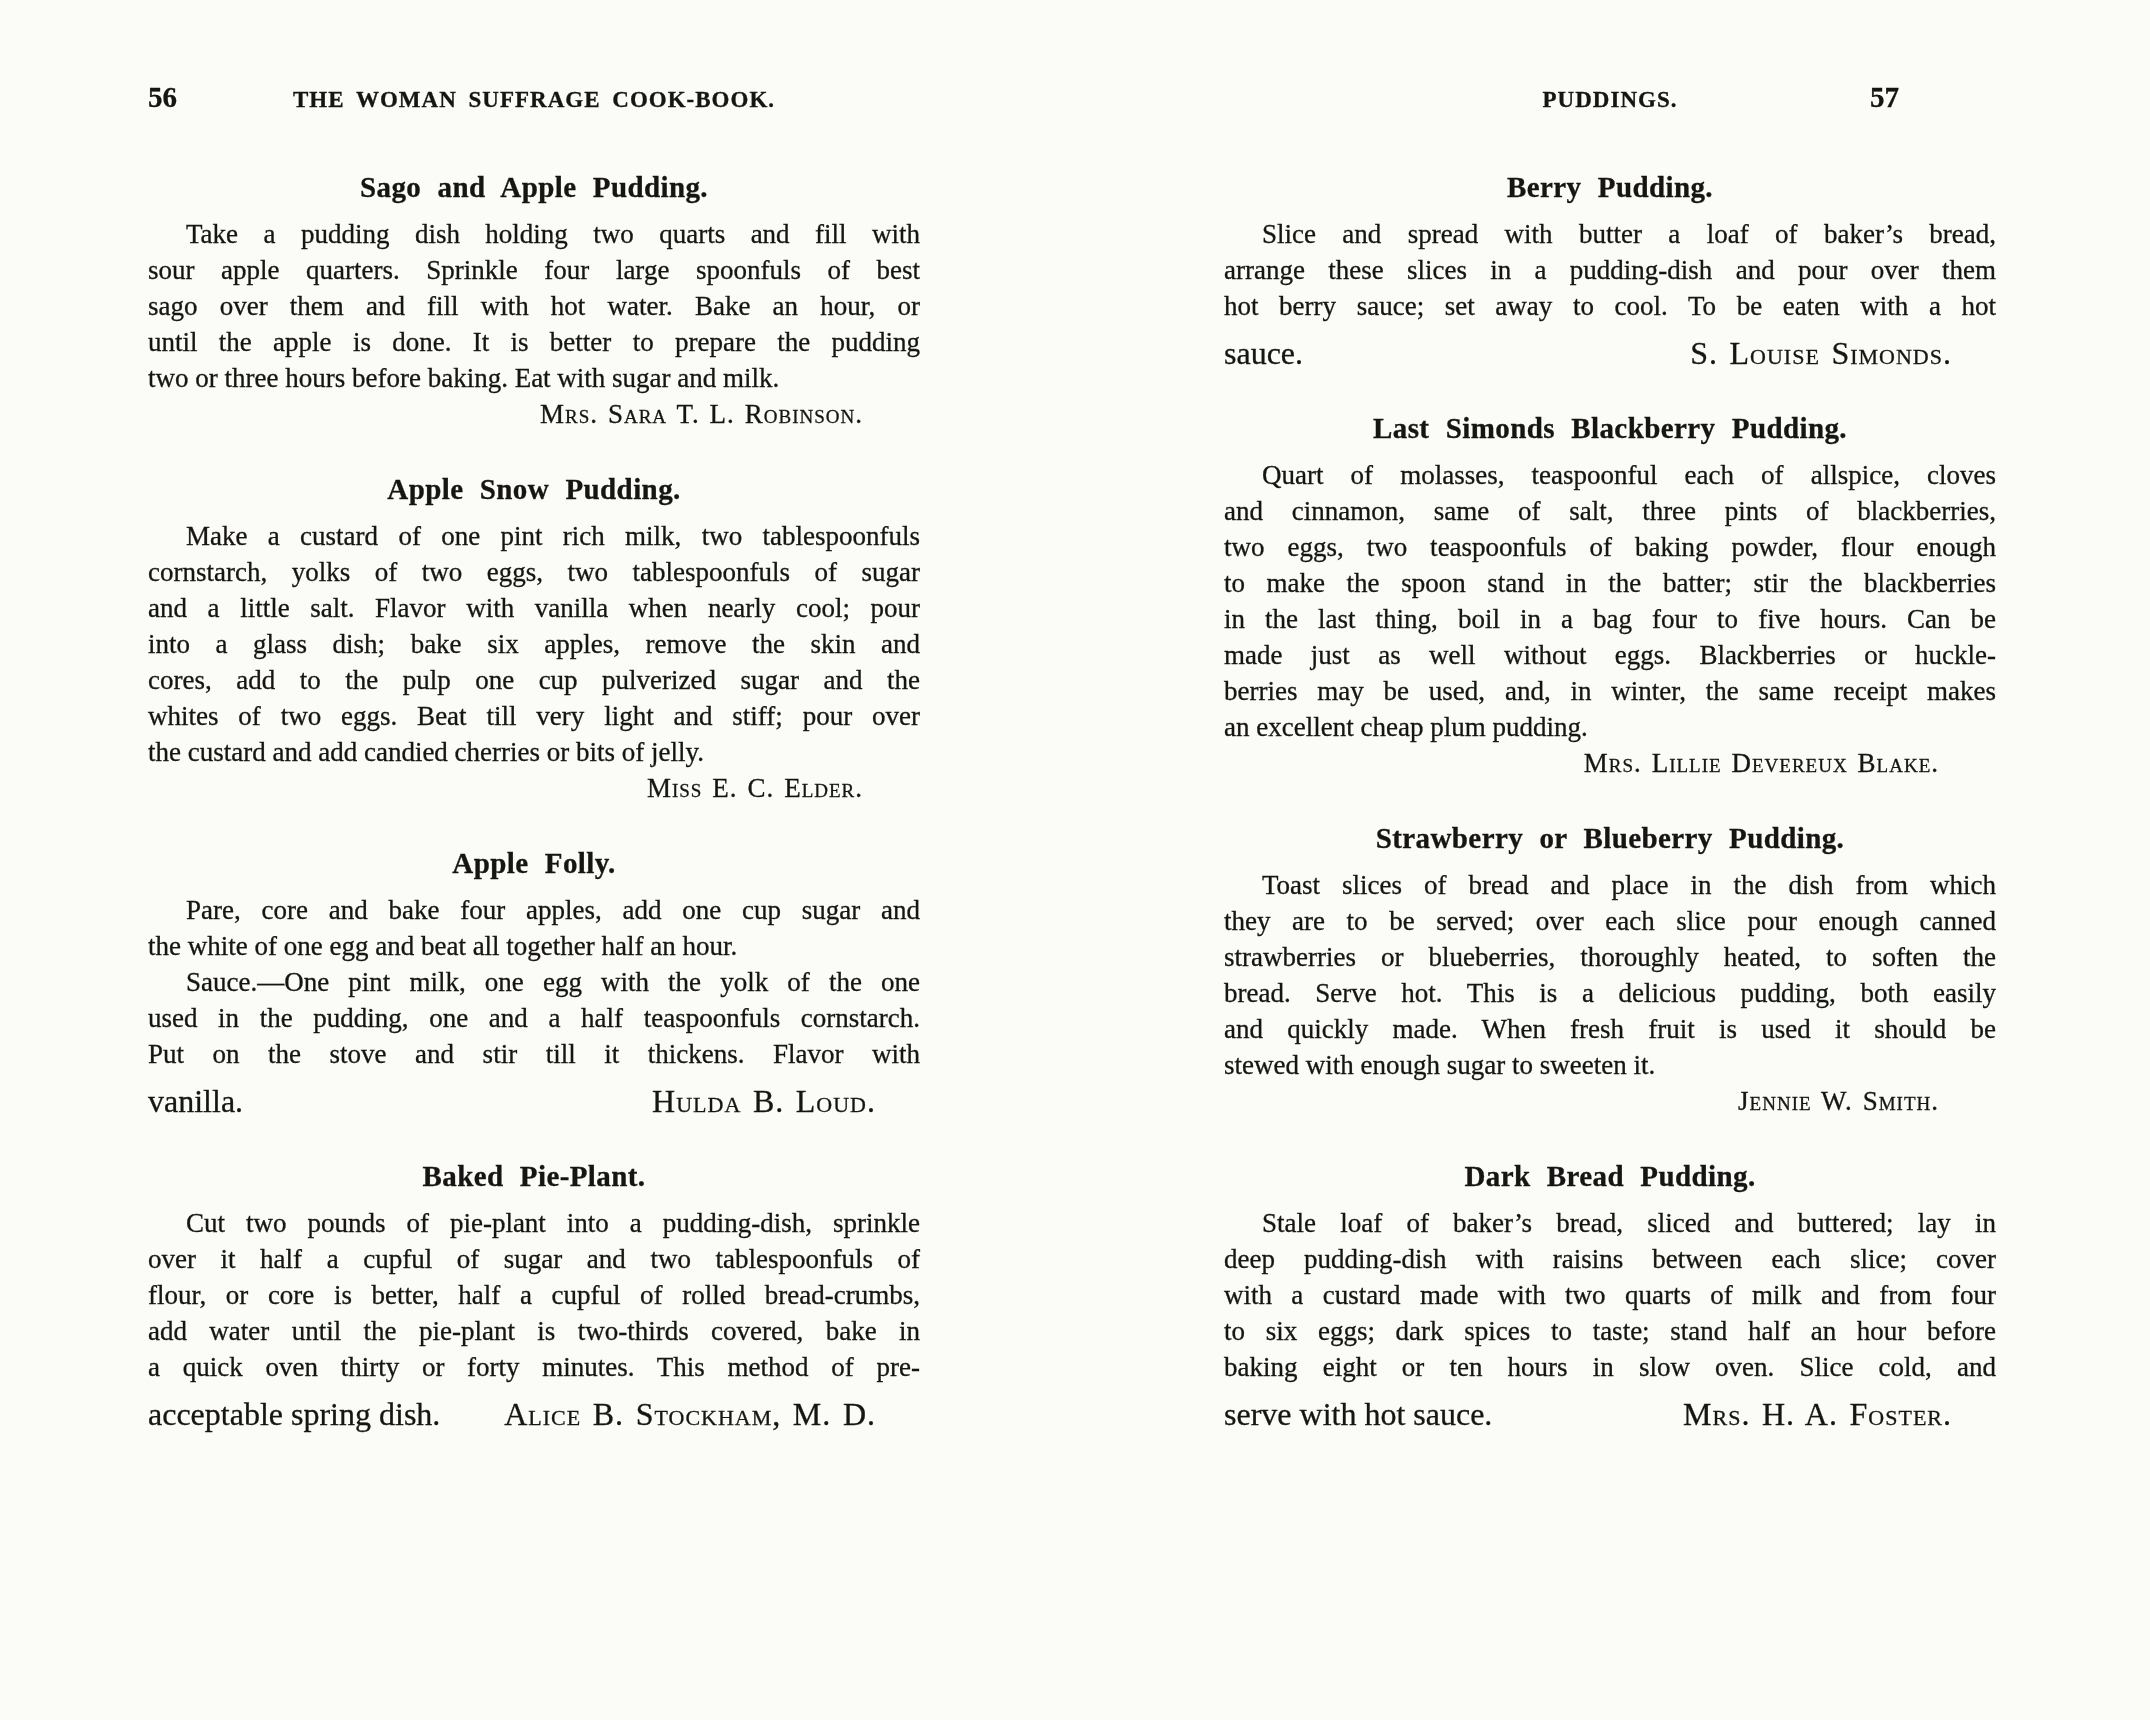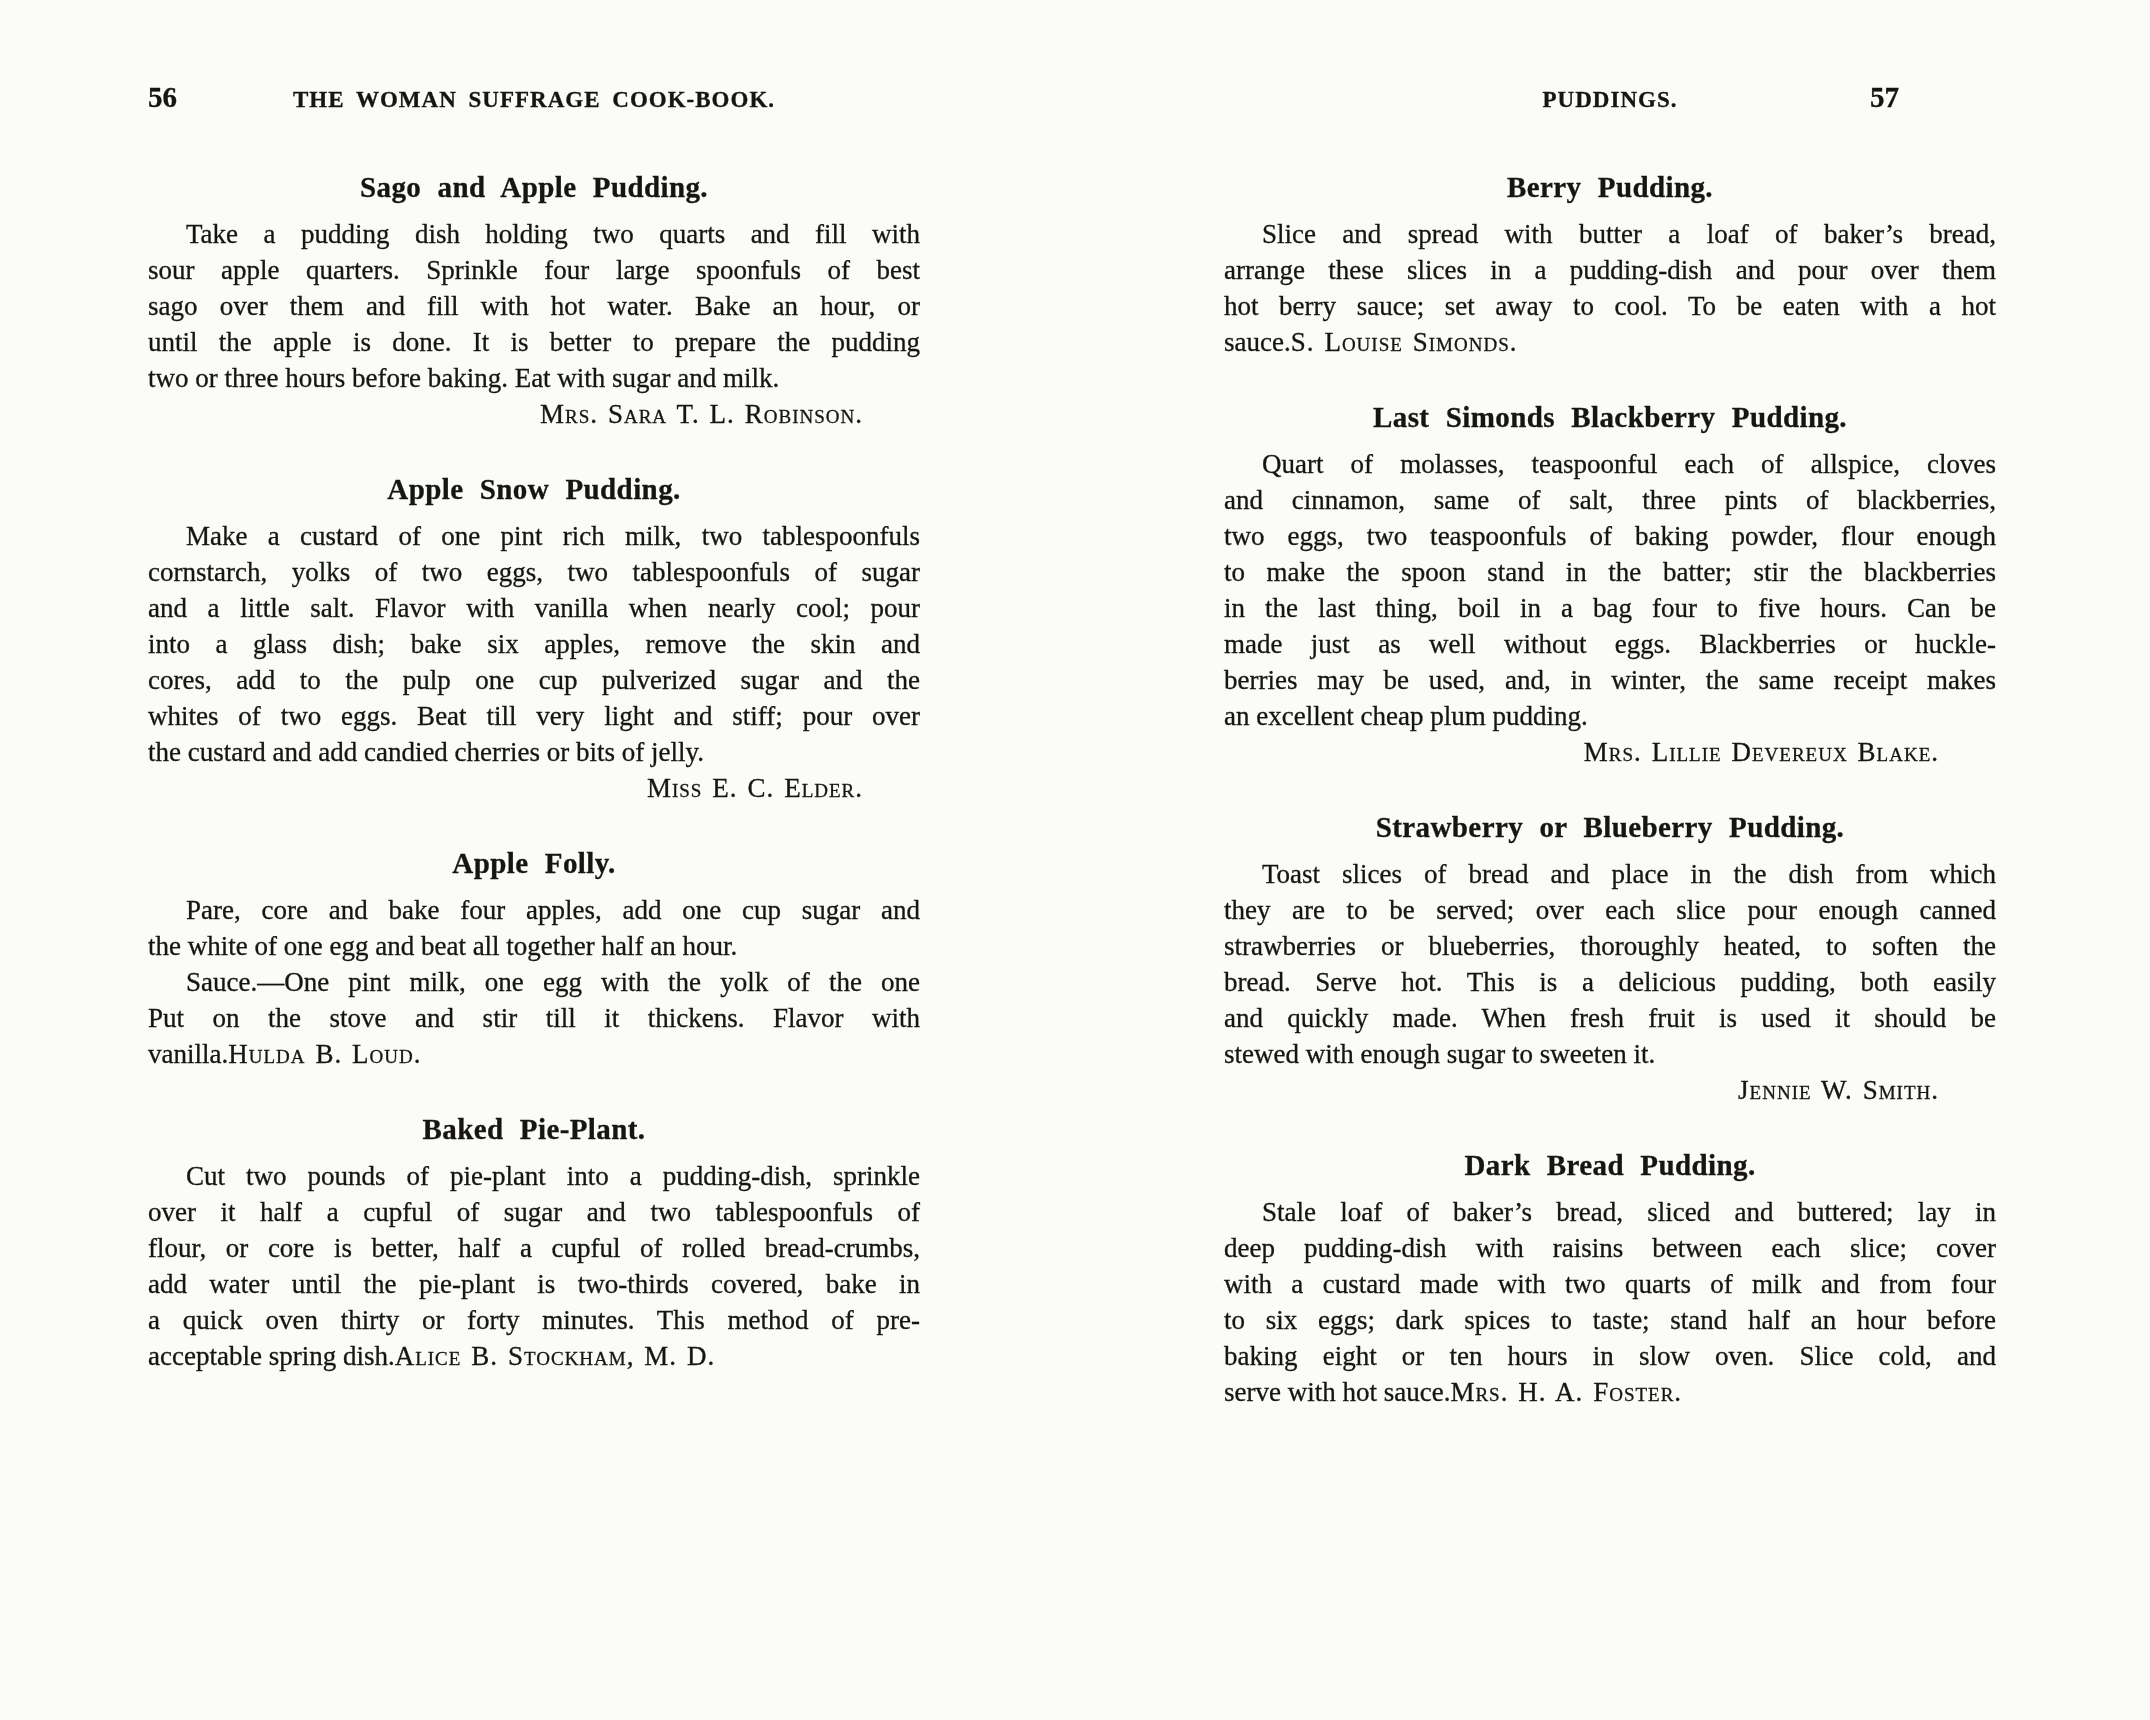--- a/index.html
+++ b/index.html
@@ -52,25 +52,26 @@
     font-size: 27px;
     line-height: 36px;
     text-align: justify;
     text-align-last: justify;
   }
   .line.first { text-indent: 38px; }
   .line.last  { text-align-last: left; }
 
   .attr-row {
     display: flex;
-    justify-content: flex-start;
+    justify-content: space-between;
     align-items: baseline;
-    font-size: 27px;
+    font-size: 32px;
     line-height: 36px;
     padding-right: 44px;
+    margin-top: 11px;
   }
   .attr-row .line-text { white-space: nowrap; }
 
   .attribution {
     font-variant: small-caps;
     letter-spacing: 1px;
     word-spacing: 0.08em;
   }
   .attribution-line {
     font-size: 27px;
@@ -109,20 +110,21 @@
           <div class="line">cores, add to the pulp one cup pulverized sugar and the</div>
           <div class="line">whites of two eggs. Beat till very light and stiff; pour over</div>
           <div class="line last">the custard and add candied cherries or bits of jelly.</div>
           <div class="attribution-line"><span class="attribution">Miss E. C. Elder.</span></div>
         </article>
         <article class="recipe">
           <h2 class="recipe-title">Apple Folly.</h2>
           <div class="line first">Pare, core and bake four apples, add one cup sugar and</div>
           <div class="line last">the white of one egg and beat all together half an hour.</div>
           <div class="line first">Sauce.—One pint milk, one egg with the yolk of the one</div>
+          <div class="line">used in the pudding, one and a half teaspoonfuls cornstarch.</div>
           <div class="line">Put on the stove and stir till it thickens. Flavor with</div>
           <div class="attr-row">
             <span class="line-text">vanilla.</span>
             <span class="attribution">Hulda B. Loud.</span>
           </div>
         </article>
         <article class="recipe">
           <h2 class="recipe-title">Baked Pie-Plant.</h2>
           <div class="line first">Cut two pounds of pie-plant into a pudding-dish, sprinkle</div>
           <div class="line">over it half a cupful of sugar and two tablespoonfuls of</div>

